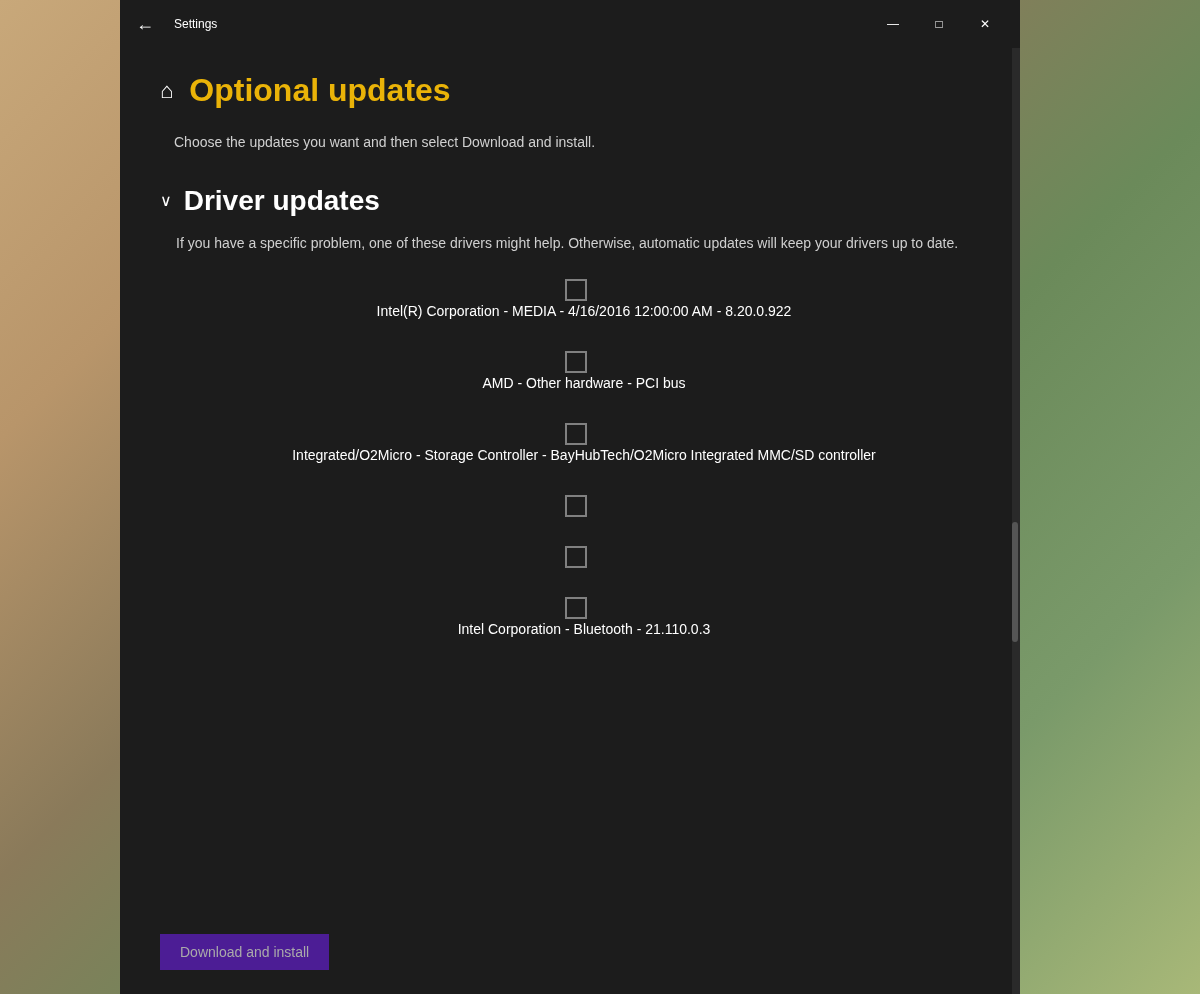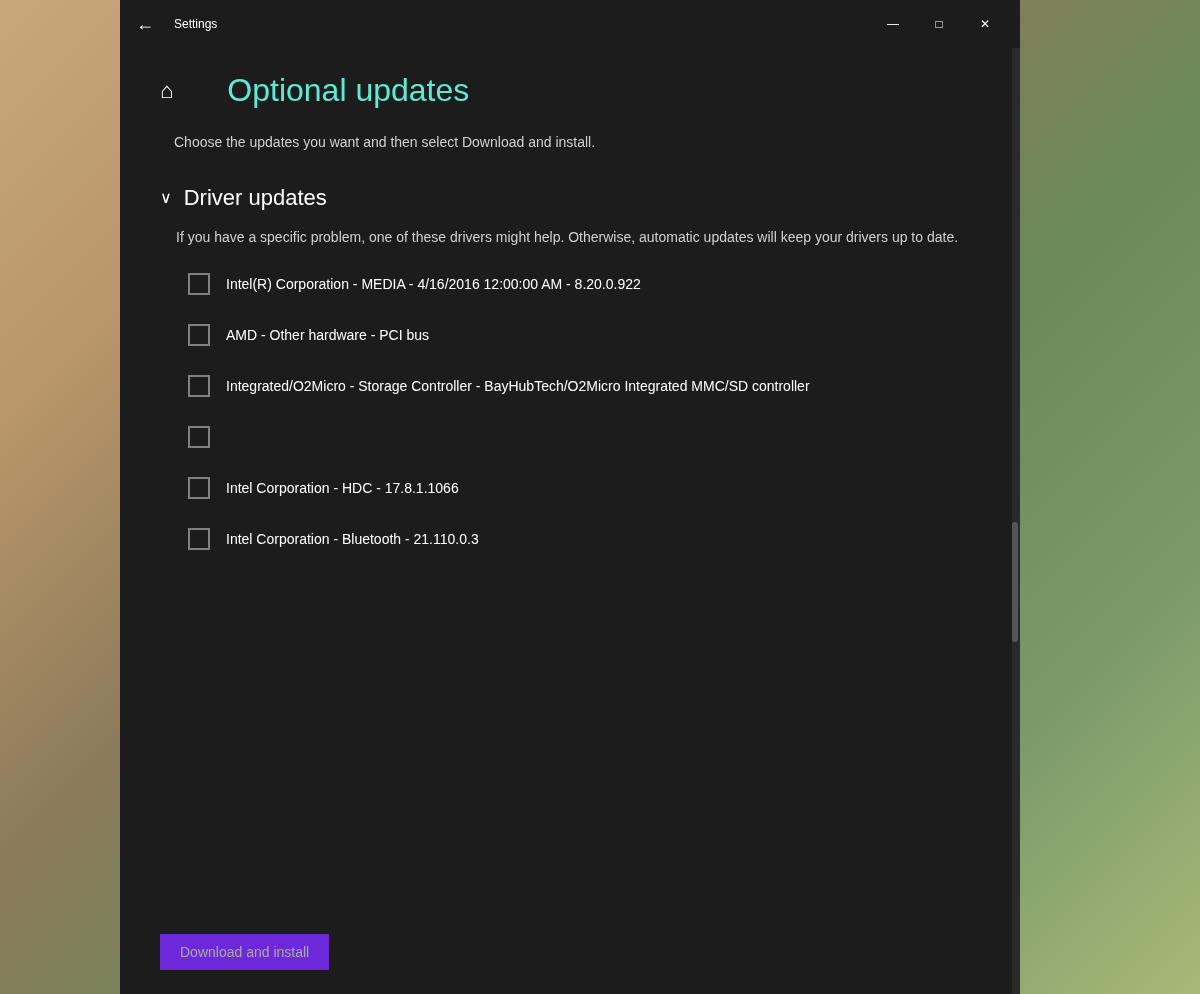--- a/index.html
+++ b/index.html
@@ -96,24 +96,23 @@
       margin-bottom: 24px;
     }
 
     .home-icon {
       color: #ffffff;
       font-size: 22px;
       margin-right: 16px;
     }
 
     .page-title {
-      color: #5eead4;
+      color: #eab308;
       font-size: 32px;
-      font-weight: 400;
-      margin-left: 38px;
+      font-weight: 700;
     }
 
     .page-description {
       color: #d0d0d0;
       font-size: 14px;
       margin-bottom: 32px;
       line-height: 1.4;
       margin-left: 14px;
     }
 
@@ -126,41 +125,42 @@
     }
 
     .section-chevron {
       color: #ffffff;
       font-size: 16px;
       margin-right: 12px;
     }
 
     .section-title {
       color: #ffffff;
-      font-size: 22px;
-      font-weight: 400;
+      font-size: 28px;
+      font-weight: 700;
     }
 
     .section-description {
       color: #d0d0d0;
       font-size: 14px;
       margin-left: 16px;
       margin-bottom: 24px;
       line-height: 1.5;
     }
 
     
     .driver-list {
       margin-left: 28px;
     }
 
     .driver-item {
       display: flex;
-      align-items: flex-end;
+      align-items: center;
       margin-bottom: 28px;
+      flex-direction: column;
     }
 
     .checkbox {
       width: 22px;
       height: 22px;
       border: 2px solid #808080;
       background: transparent;
       flex-shrink: 0;
       margin-right: 16px;
       margin-top: 1px;
@@ -197,21 +197,21 @@
     }
 
     
     .bottom-bar {
       padding: 20px 40px 24px 40px;
       background: #1c1c1c;
       flex-shrink: 0;
     }
 
     .download-btn {
-      background: #6d28d9;
+      background: #4c1d95;
       color: #aaaaaa;
       border: none;
       padding: 10px 20px;
       font-size: 14px;
       font-family: 'Segoe UI', Arial, sans-serif;
       cursor: pointer;
       outline: none;
     }
   </style>
 </head>
@@ -269,21 +269,20 @@
           </div>
           <div class="driver-item">
             <div class="checkbox"></div>
             <span class="driver-label">Integrated/O2Micro - Storage Controller - BayHubTech/O2Micro Integrated MMC/SD controller</span>
           </div>
           <div class="driver-item">
             <div class="checkbox"></div>
           </div>
           <div class="driver-item">
             <div class="checkbox"></div>
-            <span class="driver-label">Intel Corporation - HDC - 17.8.1.1066</span>
           </div>
           <div class="driver-item">
             <div class="checkbox"></div>
             <span class="driver-label">Intel Corporation - Bluetooth - 21.110.0.3</span>
           </div>
         </div>
 
     </div>
 
   </div>

